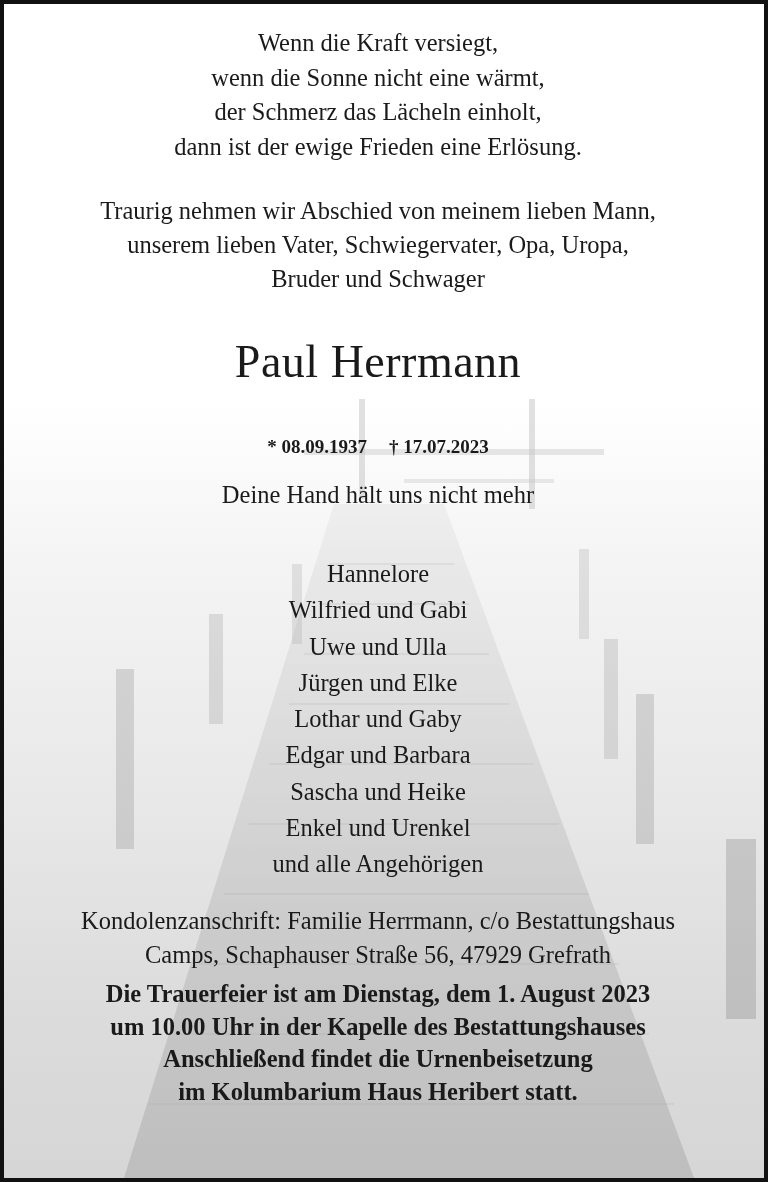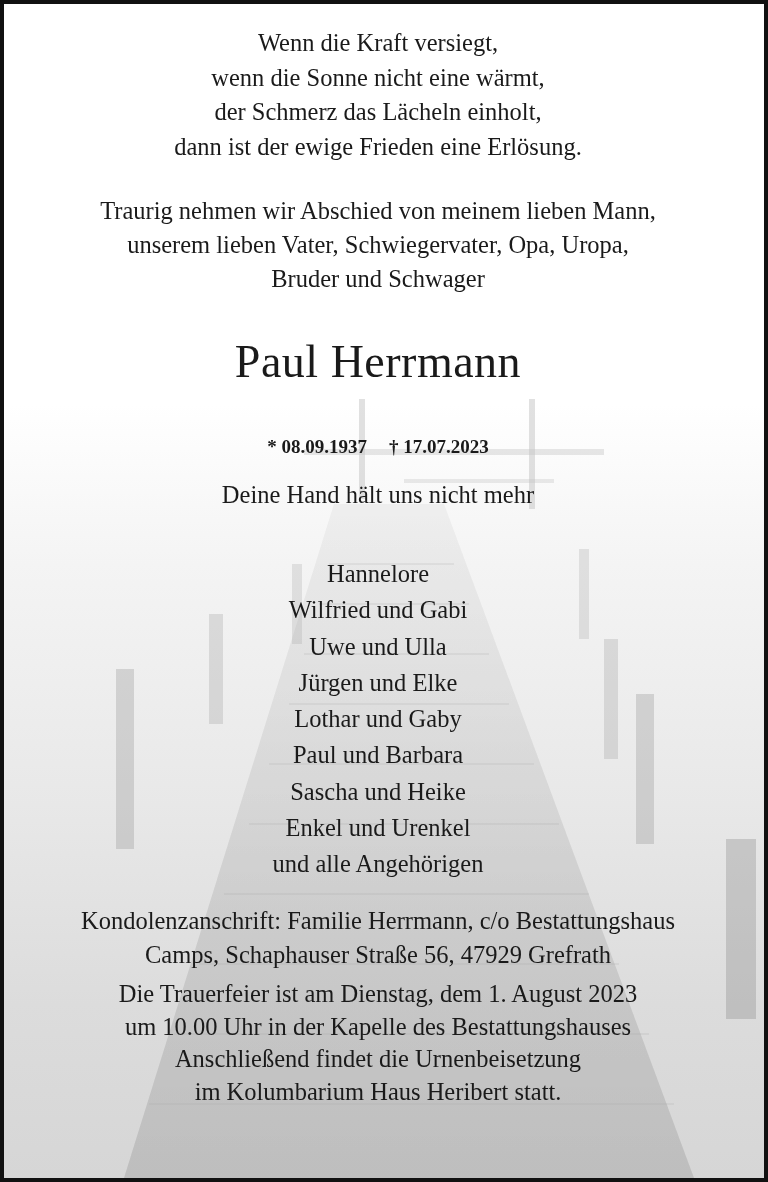--- a/index.html
+++ b/index.html
@@ -19,21 +19,21 @@
   .line { display: block; white-space: nowrap; }
   .poem { top: 22px; font-size: 24.5px; line-height: 34.5px; }
   .intro { top: 190px; font-size: 24.5px; line-height: 34px; }
   .intro .line:nth-child(3) { }
   .name { top: 328px; font-size: 46px; line-height: 60px; letter-spacing: 0.5px; }
   .dates { top: 426px; font-size: 19px; line-height: 34px; font-weight: bold; }
   .dates .sep { display: inline-block; width: 22px; }
   .motto { top: 474px; font-size: 24.5px; line-height: 34px; }
   .family { top: 534px; font-size: 24.5px; line-height: 36.3px; margin-top: 18px; }
   .address { top: 900px; font-size: 24.5px; line-height: 34px; text-align: center; }
-  .ceremony { top: 974px; font-size: 24.5px; line-height: 32.5px; }
+  .ceremony { top: 974px; font-size: 24.5px; line-height: 32.5px; font-weight: bold; }
 </style>
 </head>
 <body>
 
 <div class="page">
 
   <svg class="bg-art" viewBox="0 0 760 1174" xmlns="http://www.w3.org/2000/svg">
     <defs>
       <linearGradient id="fade" x1="0" y1="0" x2="0" y2="1">
         <stop offset="0" stop-color="#000" stop-opacity="0"></stop>
@@ -95,21 +95,21 @@
     </div>
 
     <div class="block motto">Deine Hand hält uns nicht mehr</div>
 
     <div class="block family">
       <span class="line">Hannelore</span>
       <span class="line">Wilfried und Gabi</span>
       <span class="line">Uwe und Ulla</span>
       <span class="line">Jürgen und Elke</span>
       <span class="line">Lothar und Gaby</span>
-      <span class="line">Paul und Barbara</span>
+      <span class="line">Edgar und Barbara</span>
       <span class="line">Sascha und Heike</span>
       <span class="line">Enkel und Urenkel</span>
       <span class="line">und alle Angehörigen</span>
     </div>
 
     <div class="block address">
       <span class="line">Kondolenzanschrift: Familie Herrmann, c/o Bestattungshaus</span>
       <span class="line">Camps, Schaphauser Straße 56, 47929 Grefrath</span>
     </div>
 

